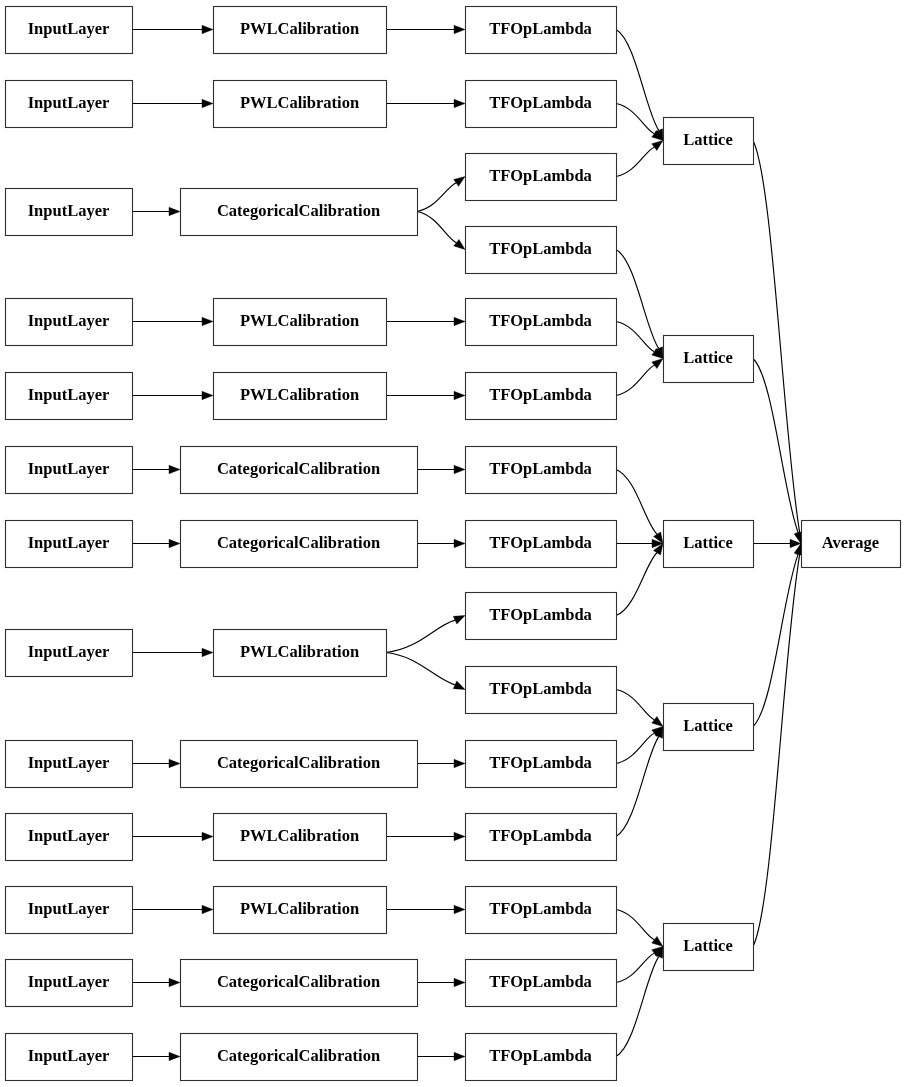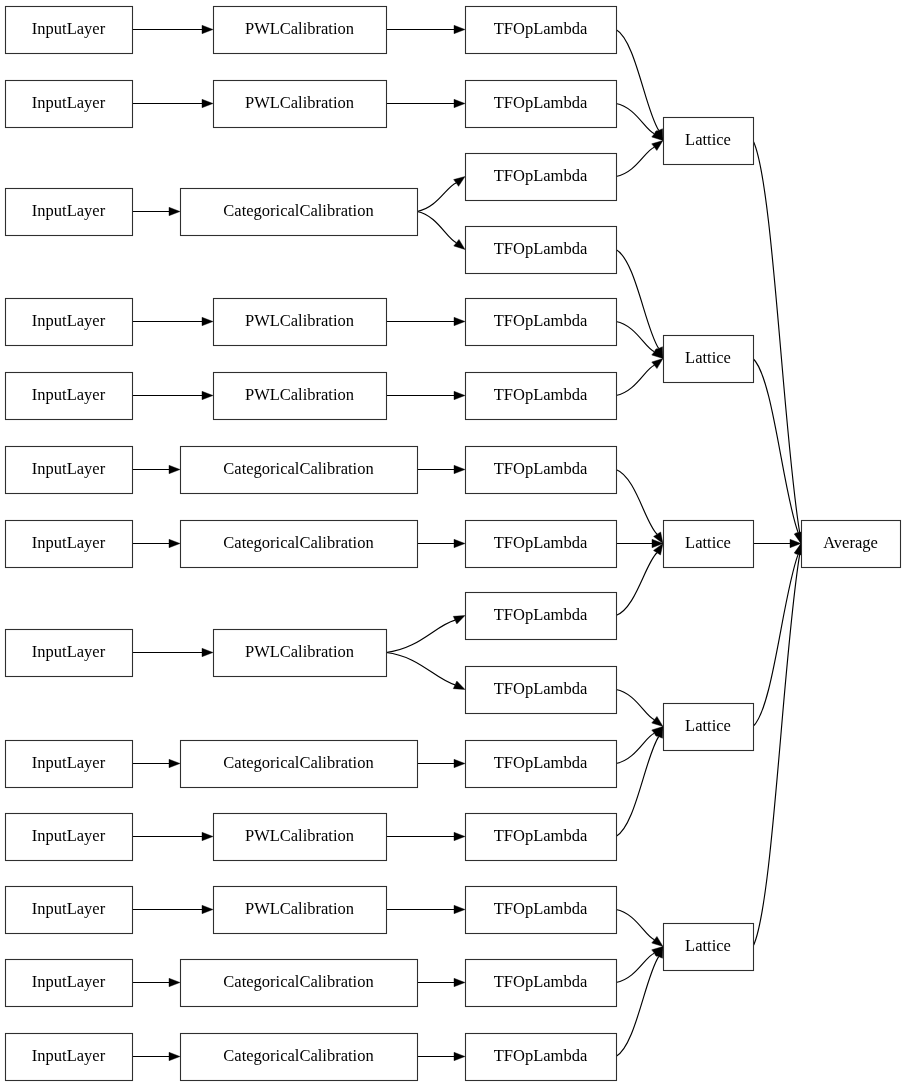--- a/index.html
+++ b/index.html
@@ -10,20 +10,21 @@
   body {
     width: 905px;
     height: 1087px;
     font-family: "Liberation Serif", "DejaVu Serif", serif;
     overflow: hidden;
   }
   #diagram-root {
     position: relative;
     width: 905px;
     height: 1087px;
+    font-weight: bold;
   }
   svg#graph {
     display: block;
     width: 905px;
     height: 1087px;
   }
   .node-box {
     fill: #ffffff;
     stroke: #2f2f2f;
     stroke-width: 1.1;

